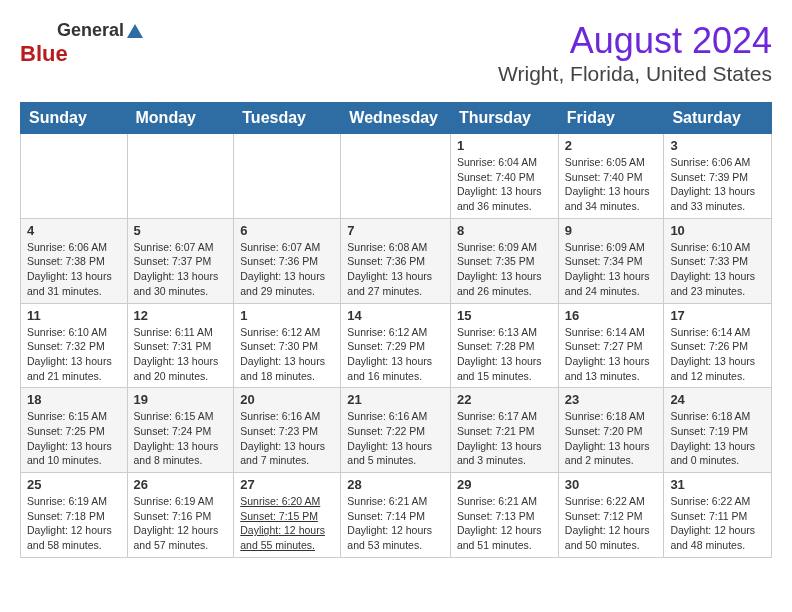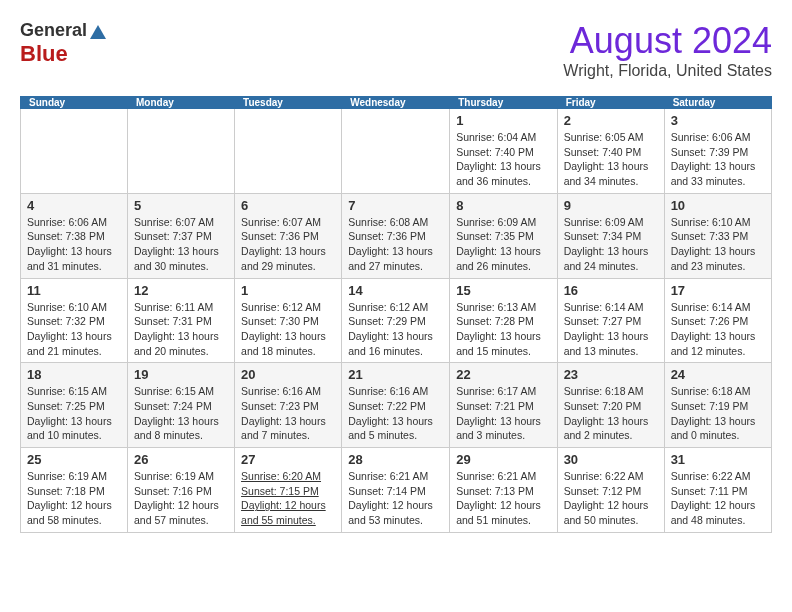--- a/index.html
+++ b/index.html
@@ -16,45 +16,46 @@
       align-items: flex-start;
       margin-bottom: 16px;
     }
     .logo {
       display: flex;
       flex-direction: column;
       align-items: flex-start;
     }
     .logo-line {
       display: flex;
-      align-items: flex-end;
+      align-items: center;
+      margin-left: 37px;
     }
     .title-block {
       text-align: right;
     }
     .title-block h1 {
       font-size: 36px;
       font-weight: normal;
       color: #6d28d9;
     }
     .title-block h2 {
-      font-size: 16px;
+      font-size: 21px;
       font-weight: normal;
       color: #444;
     }
     .calendar {
       width: 100%;
       border-collapse: collapse;
     }
     .calendar thead tr th {
       background-color: #2e6da4;
       color: #fff;
-      font-size: 10px;
+      font-size: 16px;
       font-weight: bold;
-      padding: 0 8px;
+      padding: 6px 8px;
       text-align: left;
       border: 1px solid #2e6da4;
     }
     .calendar tbody tr td {
       border: 1px solid #ccc;
       vertical-align: top;
       padding: 4px 6px;
       width: 110px;
       min-height: 80px;
       font-size: 11px;

